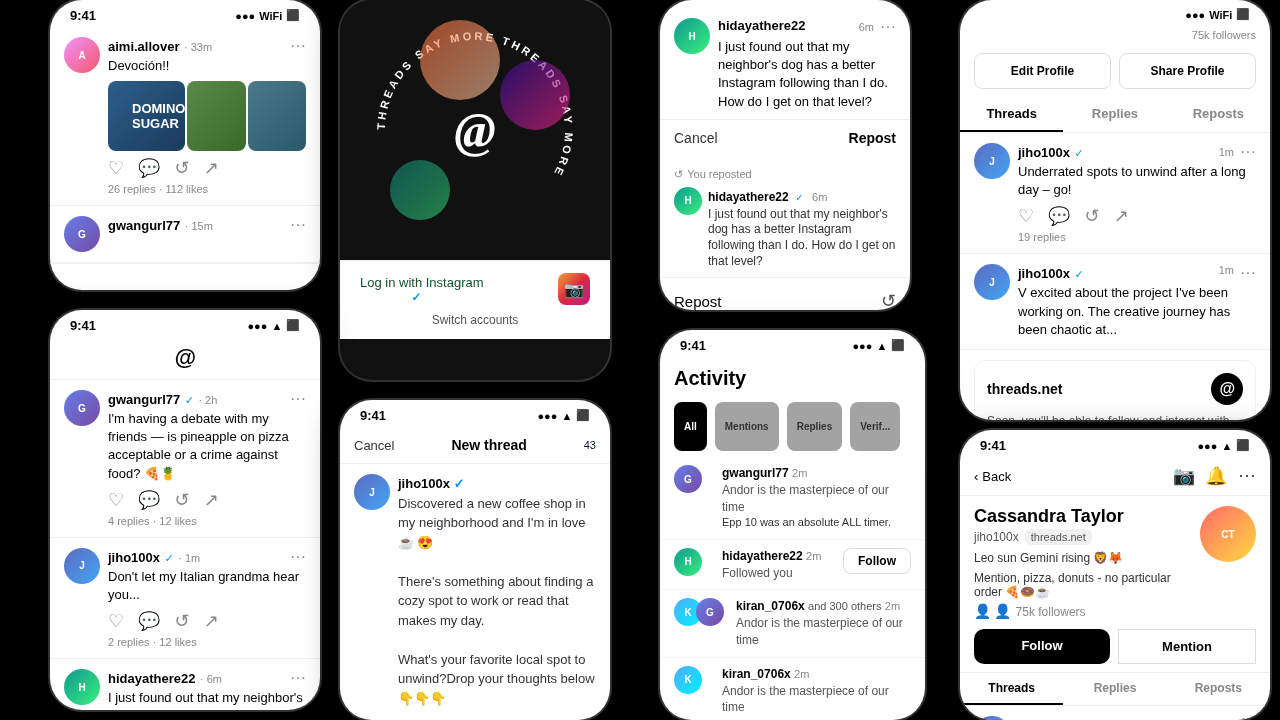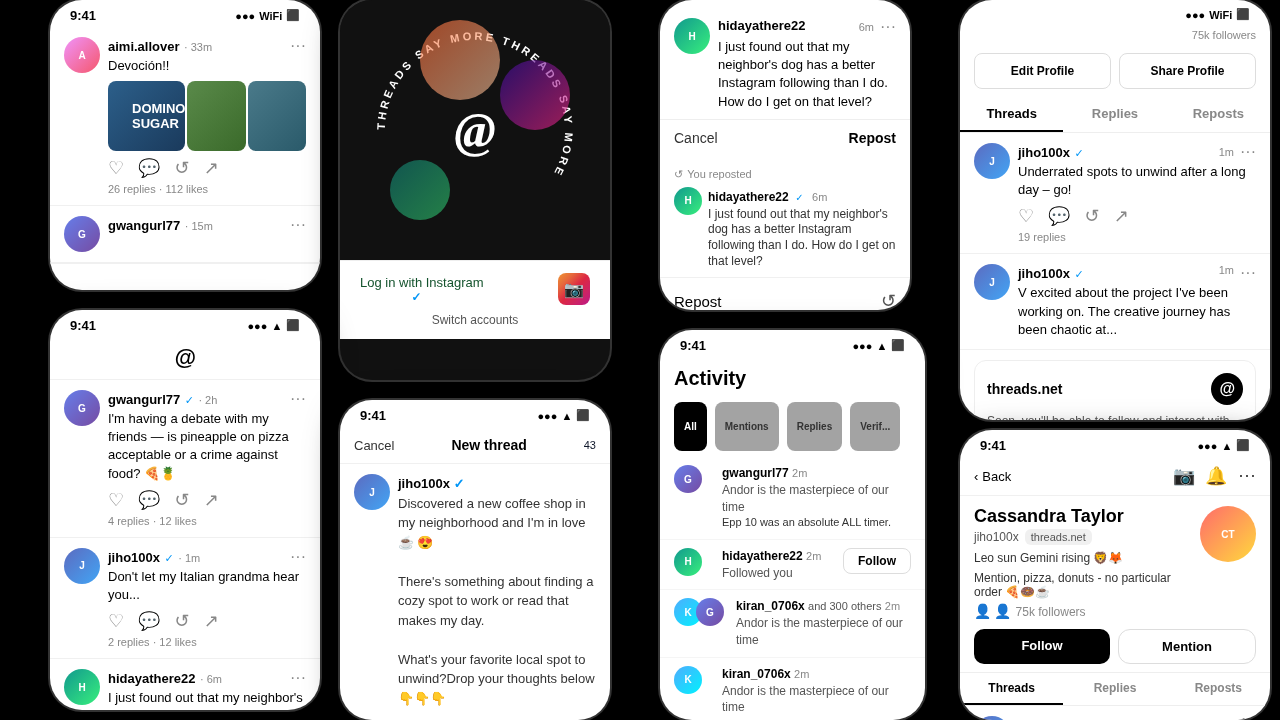--- a/index.html
+++ b/index.html
@@ -352,21 +352,21 @@
       border-radius: 10px;
       text-align: center;
       font-size: 13px;
       font-weight: 700;
       cursor: pointer;
     }
     .mention-btn {
       flex: 1;
       padding: 9px;
       border: 1px solid #ddd;
-      border-radius: 12px;
+      border-radius: 0;
       text-align: center;
       font-size: 13px;
       font-weight: 600;
       cursor: pointer;
     }
     .profile-tabs2 {
       display: flex;
       border-bottom: 1px solid #eee;
       border-top: 1px solid #eee;
     }

